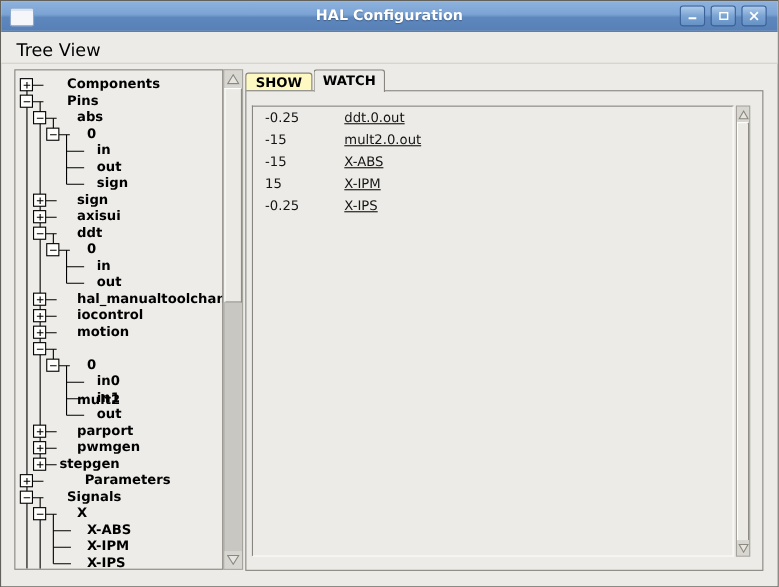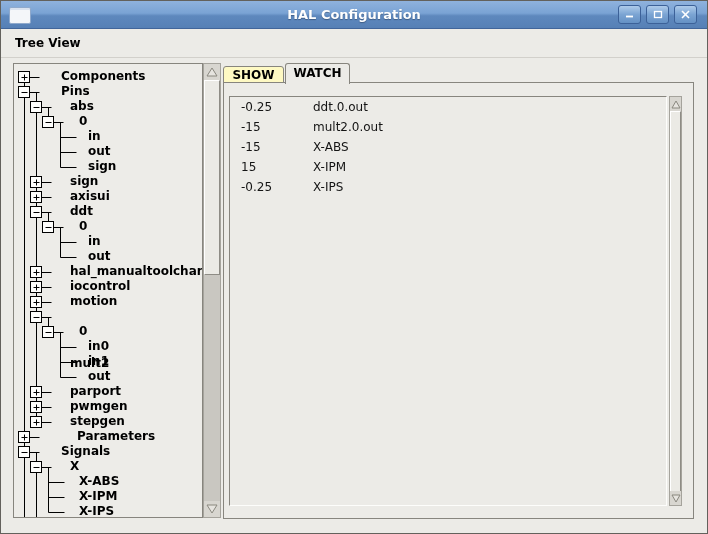--- a/index.html
+++ b/index.html
@@ -15,21 +15,21 @@
               text-align:center;color:#fff;font-weight:bold;font-size:13px;
               text-shadow:0 1px 1px rgba(40,60,90,.55);}
   .win-buttons{position:absolute;right:10px;top:4px;display:flex;gap:5px;}
   .win-btn{width:21px;height:17px;border:1px solid #3C6198;border-radius:3px;
            background:linear-gradient(#AECBEA,#7BA4D3 50%,#6591C4);
            display:flex;align-items:center;justify-content:center;}
   
   .menubar{position:absolute;left:0;top:28px;width:706px;height:28px;background:#ECEBE7;
            border-bottom:1px solid #D2D0CB;}
   .menu-item{display:inline-block;margin-left:10px;margin-top:6px;padding:1px 4px;
-             font-size:12px;font-weight:bold;color:#000;}
+             font-size:16px;font-weight:normal;color:#000;}
   
   .tree-panel{position:absolute;left:12px;top:62px;width:188px;height:453px;
               border:1px solid #87857E;background:#EDECE8;overflow:hidden;}
   .tree-svg{position:absolute;left:0;top:0;}
   .tree-label{position:absolute;font-size:12px;font-weight:bold;color:#000;
               white-space:nowrap;line-height:13px;}
   
   .vscroll{position:absolute;background:#C9C7C1;border:1px solid #A5A39C;box-sizing:border-box;}
   .sb-arrow{position:absolute;left:0;width:100%;background:#D8D6D0;
             display:flex;align-items:center;justify-content:center;}
@@ -49,21 +49,21 @@
   .tab-selected{left:62px;top:0;width:65px;height:21px;line-height:19px;
                 background:#ECEBE7;border-bottom:none;z-index:2;}
   
   .watch-frame{position:absolute;left:5px;top:13px;width:438px;height:410px;
                background:#ECEBE7;box-sizing:border-box;
                border-top:1px solid #87857E;border-left:1px solid #87857E;
                border-right:1px solid #FDFDFB;border-bottom:1px solid #FDFDFB;
                overflow:hidden;}
   .wrow{height:20px;line-height:20px;font-size:12px;color:#141414;white-space:nowrap;}
   .wval{display:inline-block;margin-left:11px;width:72px;}
-  .wname{display:inline-block;}
+  .wname{display:inline-block;text-decoration:underline;}
 </style>
 </head>
 <body>
 
 <div class="window">
 
   <div class="titlebar">
     <div class="win-icon"></div>
     <div class="title-text">HAL Configuration</div>
     <div class="win-buttons">
@@ -235,21 +235,21 @@
       <div class="tree-label" style="left: 56px; top: 201px;">hal_manualtoolchange</div>
       <div class="tree-label" style="left: 56px; top: 216px;">iocontrol</div>
       <div class="tree-label" style="left: 56px; top: 231px;">motion</div>
       <div class="tree-label" style="left: 56px; top: 246px; margin-top: 47px;">mult2</div>
       <div class="tree-label" style="left: 65px; top: 261px;">0</div>
       <div class="tree-label" style="left: 74px; top: 276px;">in0</div>
       <div class="tree-label" style="left: 74px; top: 291px;">in1</div>
       <div class="tree-label" style="left: 74px; top: 306px;">out</div>
       <div class="tree-label" style="left: 56px; top: 321px;">parport</div>
       <div class="tree-label" style="left: 56px; top: 336px;">pwmgen</div>
-      <div class="tree-label" style="left: 56px; top: 351px; text-align: right;">stepgen</div>
+      <div class="tree-label" style="left: 40px; top: 351px; text-align: right;">stepgen</div>
       <div class="tree-label" style="left: 63px; top: 366px;">Parameters</div>
       <div class="tree-label" style="left: 47px; top: 381px;">Signals</div>
       <div class="tree-label" style="left: 56px; top: 396px;">X</div>
       <div class="tree-label" style="left: 65px; top: 411px;">X-ABS</div>
       <div class="tree-label" style="left: 65px; top: 426px;">X-IPM</div>
       <div class="tree-label" style="left: 65px; top: 441px;">X-IPS</div>
     </div>
 
   <div class="vscroll" style="left:202px;top:62px;width:18px;height:455px;">
     <div class="sb-arrow" style="top:0;height:16px;">

